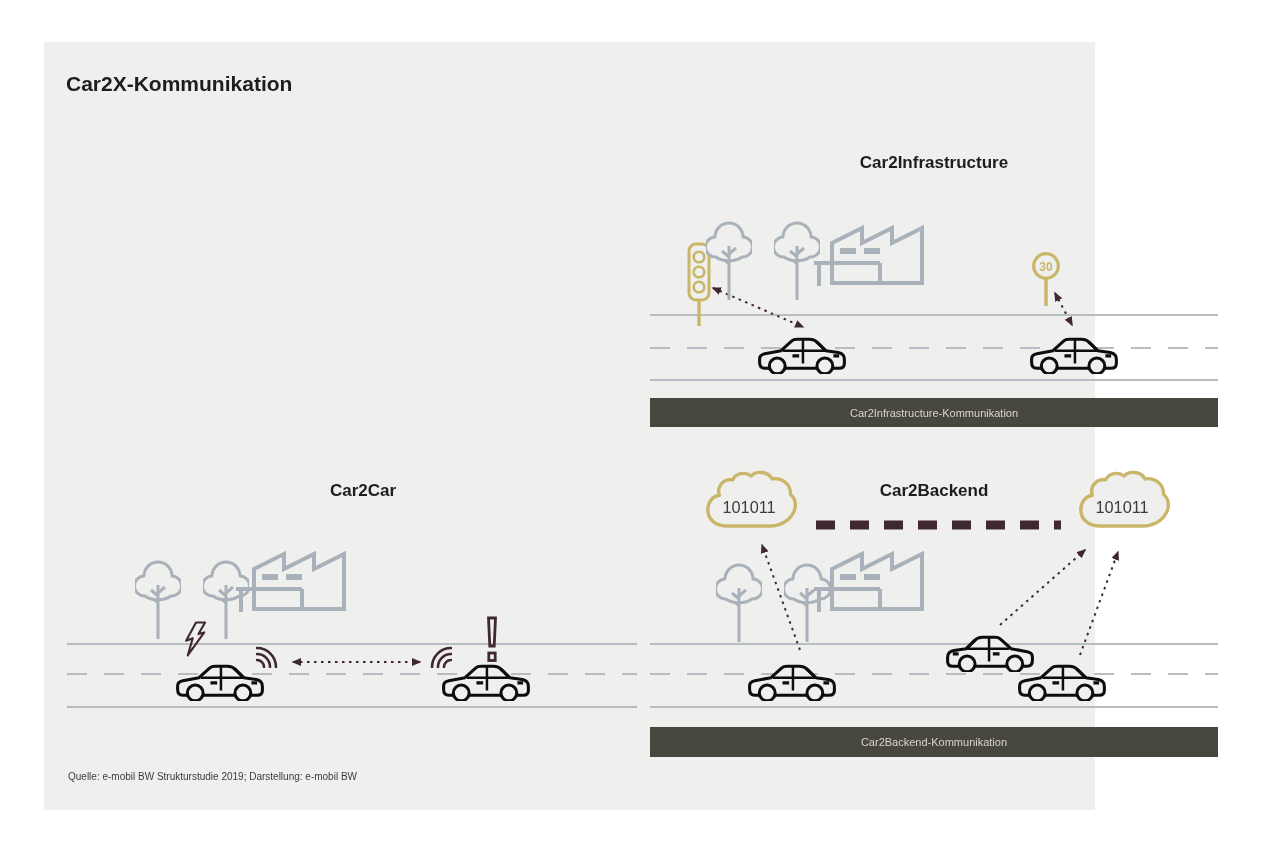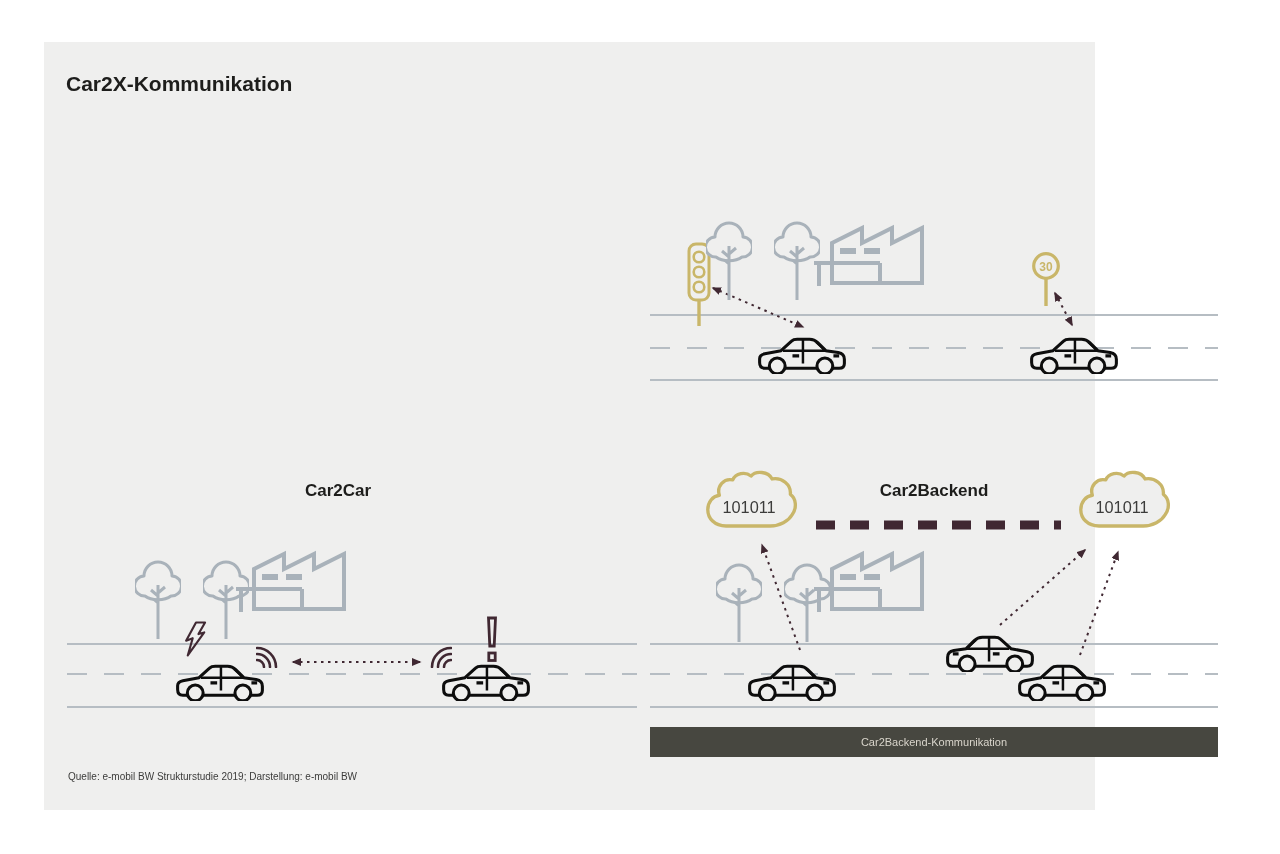--- a/index.html
+++ b/index.html
@@ -103,20 +103,21 @@
   <svg class="abs" style="left:0;top:0;" width="1193" height="768">
     <line x1="669" y1="246" x2="759" y2="285" stroke="#402832" stroke-width="2" stroke-dasharray="2.5 4.5" marker-start="url(#ah-start)" marker-end="url(#ah-end)"></line>
     <line x1="1011" y1="251" x2="1028" y2="283" stroke="#402832" stroke-width="2" stroke-dasharray="2.5 4.5" marker-start="url(#ah-start)" marker-end="url(#ah-end)"></line>
     <line x1="249" y1="620" x2="376" y2="620" stroke="#402832" stroke-width="2" stroke-dasharray="2.5 4.5" marker-start="url(#ah-start)" marker-end="url(#ah-end)"></line>
     <line x1="756" y1="608" x2="718" y2="503" stroke="#402832" stroke-width="2" stroke-dasharray="2.5 4.5" marker-end="url(#ah-end)"></line>
     <line x1="956" y1="583" x2="1041" y2="508" stroke="#402832" stroke-width="2" stroke-dasharray="2.5 4.5" marker-end="url(#ah-end)"></line>
     <line x1="1036" y1="613" x2="1074" y2="510" stroke="#402832" stroke-width="2" stroke-dasharray="2.5 4.5" marker-end="url(#ah-end)"></line>
     <line x1="772" y1="483" x2="1017" y2="483" stroke="#402832" stroke-width="9" stroke-dasharray="19 15"></line>
   </svg>
 
+  <div class="panel-title" style="left:606px;top:111px;width:568px;">Car2Infrastructure</div>
 
   <svg class="abs" style="left:642px;top:200px;" width="26" height="86">
       <use href="#sym-trafficlight"></use>
     </svg>
   <svg class="abs" style="left:662px;top:174px;" width="46" height="88">
       <use href="#sym-tree"></use>
     </svg>
   <svg class="abs" style="left:730px;top:174px;" width="46" height="88">
       <use href="#sym-tree"></use>
     </svg>
@@ -130,22 +131,25 @@
     <text x="17" y="18.5" text-anchor="middle" class="sign-txt">30</text>
   </svg>
 
   <svg class="abs" style="left:712px;top:292px;" width="92" height="40">
       <use href="#sym-car"></use>
     </svg>
   <svg class="abs" style="left:984px;top:292px;" width="92" height="40">
       <use href="#sym-car"></use>
     </svg>
 
-
-  <div class="panel-title" style="left:9px;top:439px;width:570px;">Car2Car</div>
+  <div class="bar" style="left:606px;top:356px;width:568px;height:29px;">
+    <span>Car2Infrastructure-Kommunikation</span>
+  </div>
+
+  <div class="panel-title" style="left:34px;top:439px;width:570px;">Car2Car</div>
 
   <svg class="abs" style="left:91px;top:513px;" width="46" height="88">
       <use href="#sym-tree"></use>
     </svg>
   <svg class="abs" style="left:159px;top:513px;" width="46" height="88">
       <use href="#sym-tree"></use>
     </svg>
   <svg class="abs" style="left:192px;top:501px;" width="130" height="70">
       <use href="#sym-factory"></use>
     </svg>

